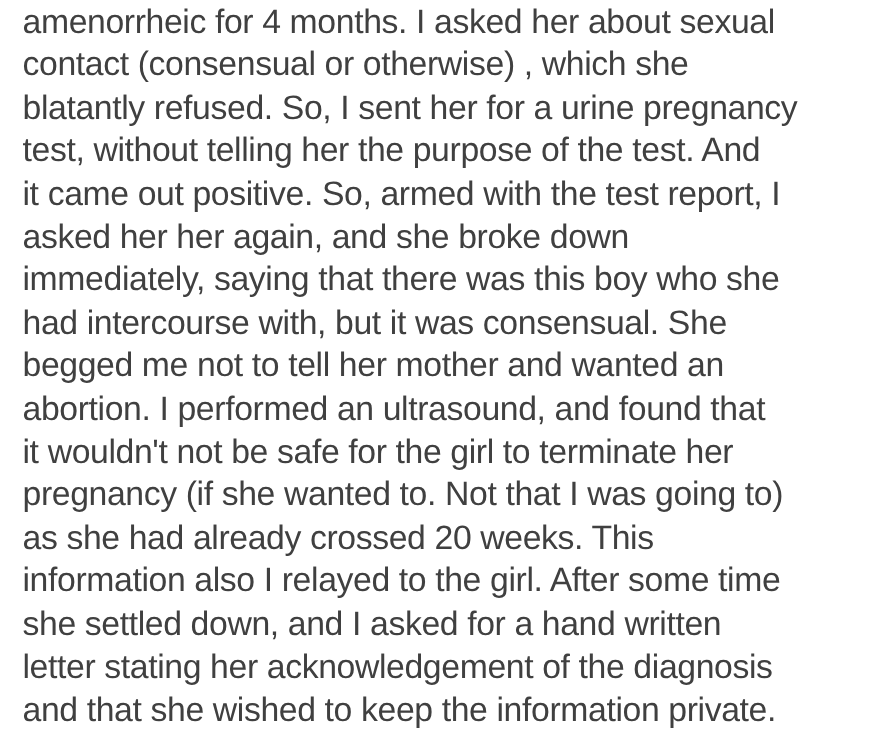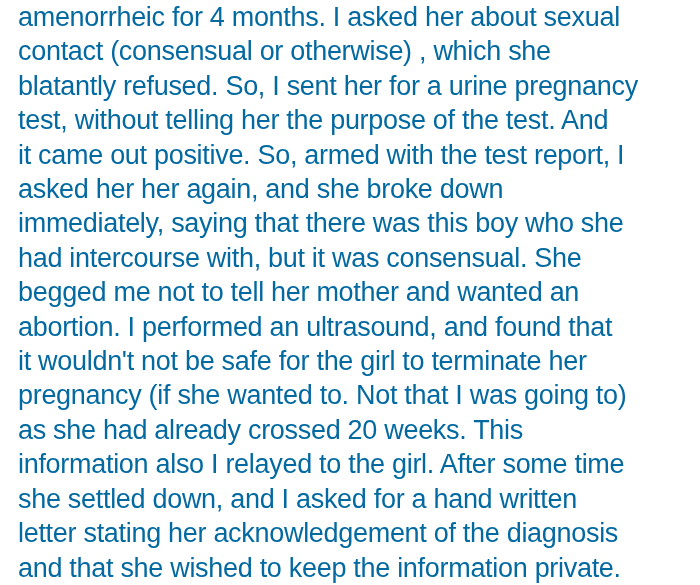--- a/index.html
+++ b/index.html
@@ -28,21 +28,21 @@
     color: #343434;
     white-space: pre;          
     font-weight: 400;
     text-rendering: optimizeLegibility;
   }
 </style>
 </head>
 <body style="background: rgb(255, 255, 255);">
 
 <div class="text-page">
-  <p class="post-text" style="color: #0369a1;">amenorrheic for 4 months. I asked her about sexual
+  <p class="post-text" style="color: #404040;">amenorrheic for 4 months. I asked her about sexual
 contact (consensual or otherwise) , which she
 blatantly refused. So, I sent her for a urine pregnancy
 test, without telling her the purpose of the test. And
 it came out positive. So, armed with the test report, I
 asked her her again, and she broke down
 immediately, saying that there was this boy who she
 had intercourse with, but it was consensual. She
 begged me not to tell her mother and wanted an
 abortion. I performed an ultrasound, and found that
 it wouldn't not be safe for the girl to terminate her

